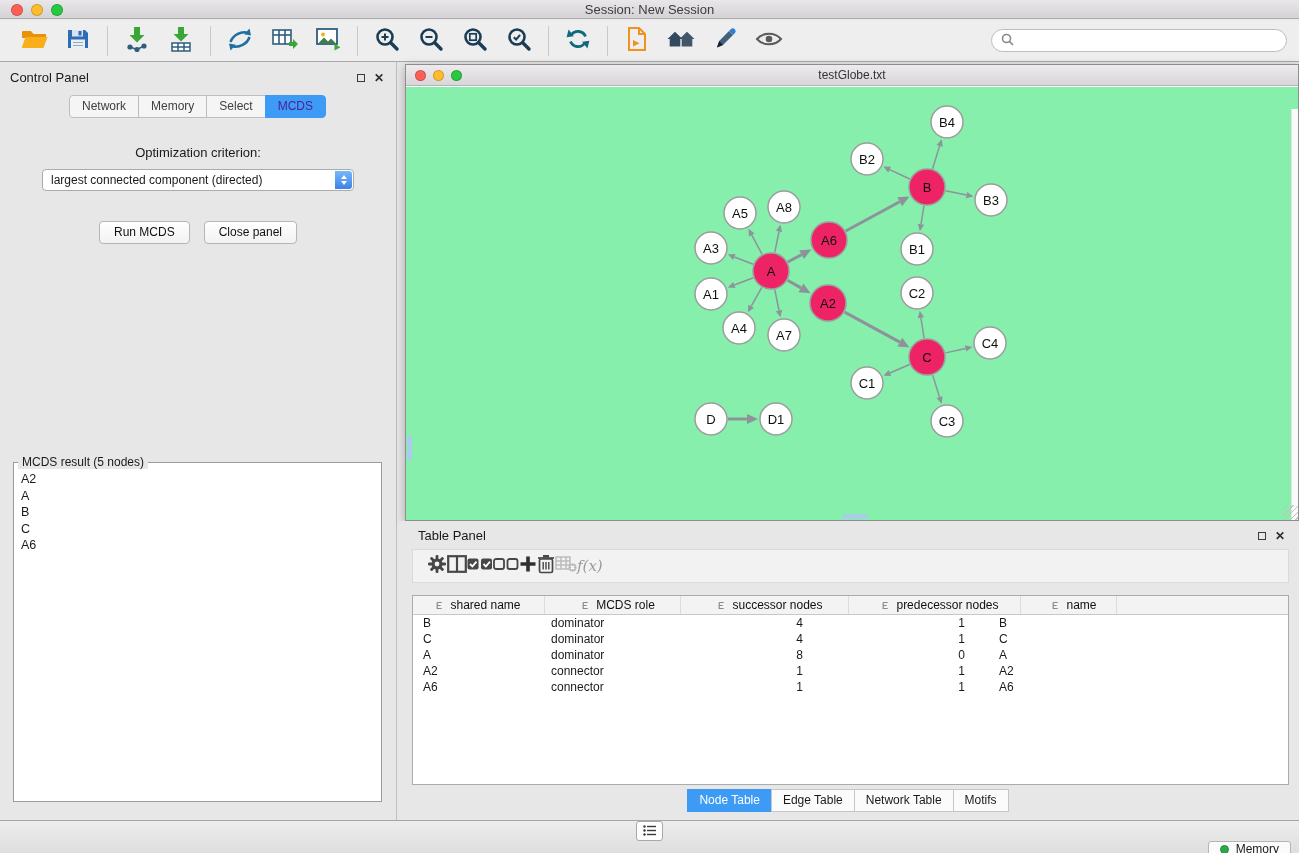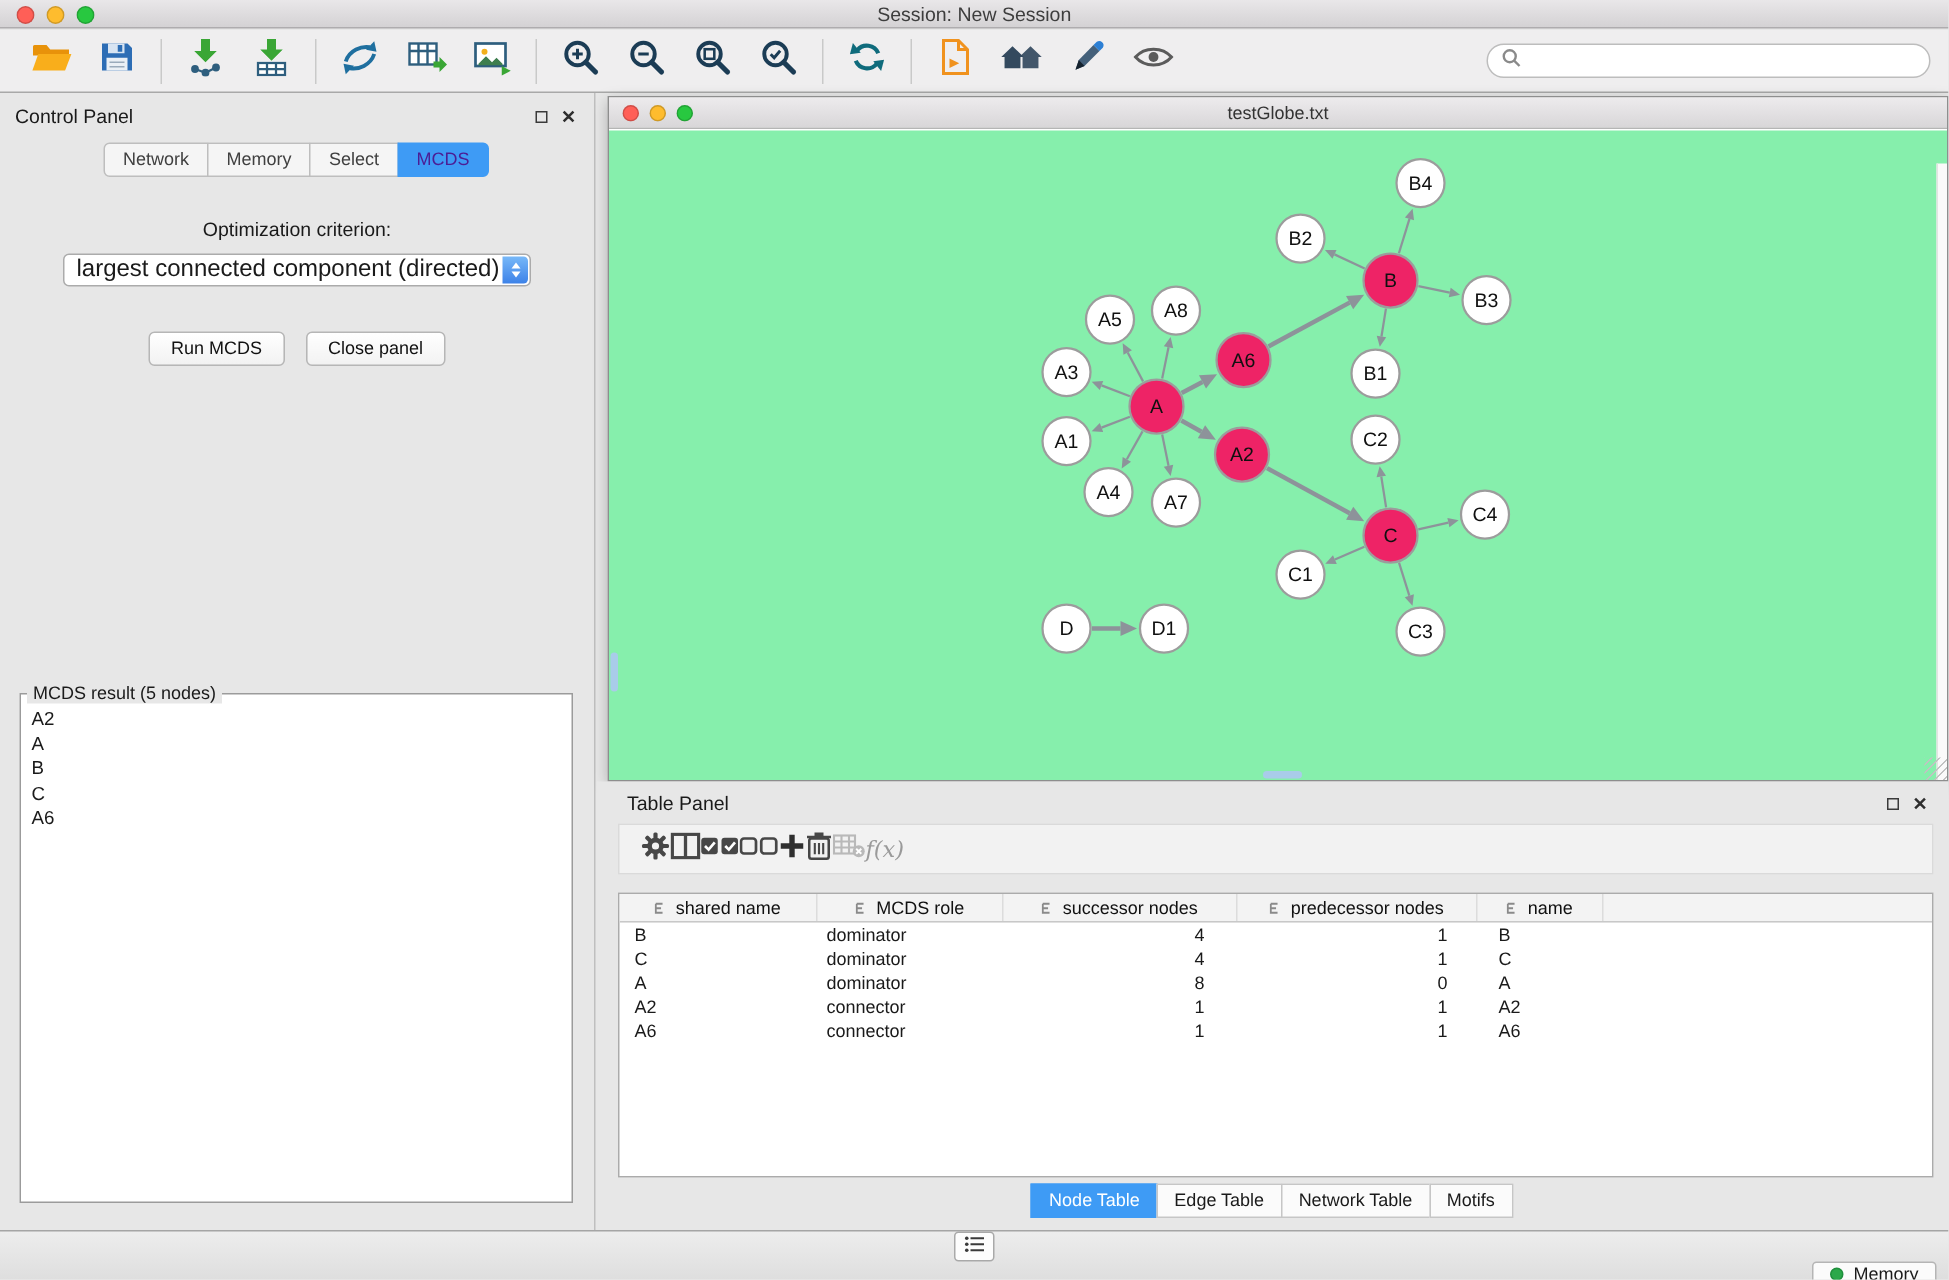--- a/index.html
+++ b/index.html
@@ -31,21 +31,21 @@
   .panel-btns { display:flex; gap:9px; align-items:center; }
   .float-ic { width:8px; height:8px; border:1.4px solid #3a3a3a; display:inline-block; }
   .close-ic { font-size:12px; font-weight:bold; color:#2e2e2e; line-height:8px; }
   .cp-tabs { display:flex; justify-content:center; margin-top:10px; }
   .cp-tab { font-size:12px; padding:3px 12px 4px; background:#F5F5F5; border:1px solid #BEBEBE; margin-left:-1px; color:#404040; }
   .cp-tab:first-child { border-radius:4px 0 0 4px; }
   .cp-tab:last-child { border-radius:0 4px 4px 0; }
   .cp-tab.active { background:#3E9BF5; border-color:#3E9BF5; color:#4c1d95; }
   .opt-label { text-align:center; margin-top:27px; font-size:13px; }
   .dropdown { margin:9px auto 0; width:312px; height:22px; background:#fff; border:1px solid #ABABAB;
-    border-radius:4px; display:flex; align-items:center; font-size:16px; padding-left:8px; position:relative; }
+    border-radius:4px; display:flex; align-items:center; font-size:12px; padding-left:8px; position:relative; }
   .dd-value { white-space:nowrap; overflow:hidden; }
   .dd-stepper { position:absolute; right:1px; top:1px; bottom:1px; width:17px; border-radius:0 3px 3px 0;
     background:linear-gradient(#77B8F8,#3D82E8); display:flex; flex-direction:column; align-items:center; justify-content:center; gap:2px; }
   .arr-up { width:0; height:0; border-left:3.5px solid transparent; border-right:3.5px solid transparent; border-bottom:4px solid #fff; }
   .arr-dn { width:0; height:0; border-left:3.5px solid transparent; border-right:3.5px solid transparent; border-top:4px solid #fff; }
   .cp-buttons { display:flex; justify-content:center; gap:14px; margin-top:14px; }
   .mac-btn { font-size:12px; padding:3px 14px 4px; background:linear-gradient(#FFFFFF,#F2F2F2);
     border:1px solid #B6B6B6; border-radius:4px; color:#111; font-family:"Liberation Sans",sans-serif;margin-top:16px; }
   .result-box { position:absolute; left:13px; right:14px; top:393px; bottom:18px;
     border:1px solid #9B9B9B; background:#fff; }
@@ -69,21 +69,21 @@
   .h-hint { position:absolute; left:436px; bottom:1px; width:26px; height:5px; background:#A9CCE9; border-radius:3px; }
 
   
   .table-panel { position:absolute; left:398px; top:521px; right:0; bottom:33px; background:#E7E7E7; }
   .tp-header { display:flex; justify-content:space-between; align-items:center; padding:7px 14px 0 20px; font-size:13px; }
   .tp-toolbar { margin:6px 10px 0 14px; height:34px; background:#F2F2F2; border:1px solid #DADADA;
     display:flex; align-items:center; padding:0 14px; }
   .fx { font-family:"DejaVu Serif",serif; font-style:italic; font-size:15px; color:#9A9A9A; }
   .tp-table { position:absolute; left:14px; right:10px; top:74px; bottom:35px; background:#fff;
     border:1px solid #ABABAB; overflow:hidden; font-size:12px; }
-  .thead { display:flex; height:19px; background:#F3F3F3; border-bottom:1px solid #C8C8C8; }
+  .thead { display:flex; height:19px; background:#F3F3F3; border-bottom:1px solid #C8C8C8;gap:12px; }
   .th { display:flex; align-items:center; justify-content:center; gap:5px; border-right:1px solid #DCDCDC; color:#111; }
   .th.fill { flex:1; border-right:none; }
   .tr { display:flex; height:16px; align-items:center; }
   .td { padding:0 6px; white-space:nowrap; }
   .c0 { width:132px; } .c1 { width:124px; } .c2 { width:156px; } .c3 { width:160px; } .c4 { width:84px; }
   .td.c0 { padding-left:10px; }
   .td.c2 { text-align:right; padding-right:22px; }
   .td.c3 { text-align:right; padding-right:20px; }
   .td.c4 { padding-left:14px; }
   .tp-tabs { position:absolute; bottom:8px; left:0; right:0; display:flex; justify-content:center; }

